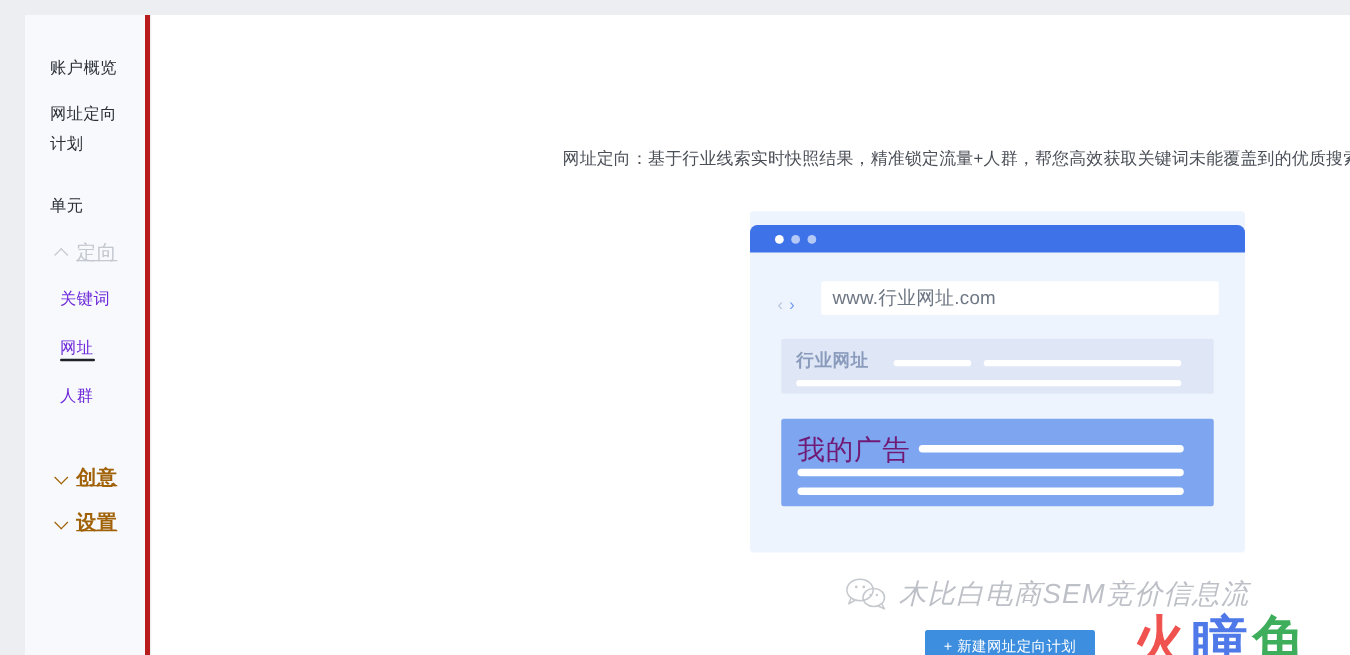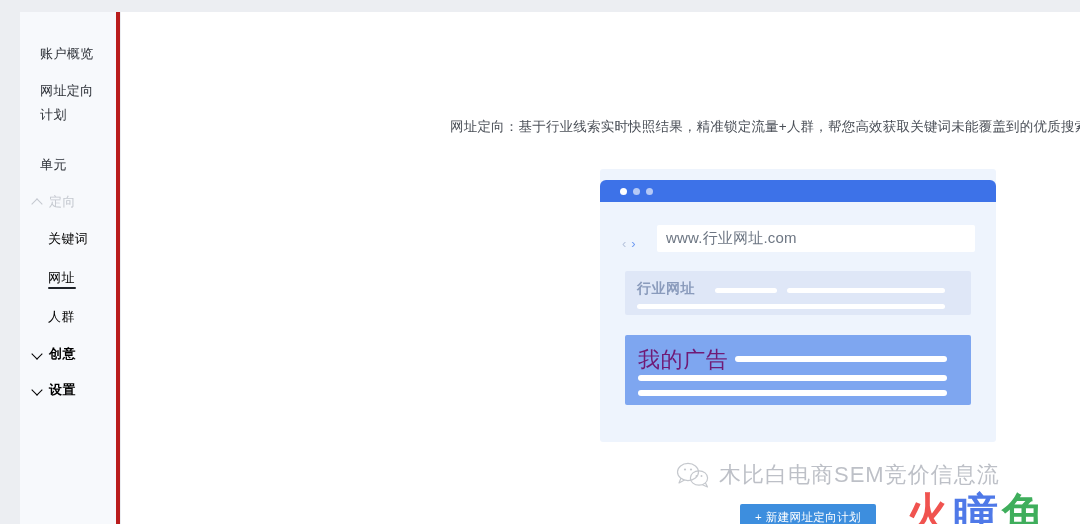--- a/index.html
+++ b/index.html
@@ -59,32 +59,33 @@
   }
 
   .nav-item .label { white-space: nowrap; }
 
   
   .lvl0 { padding-left: 20px; }
 
   
   .group-head {
     position: absolute;
-    left: 0;
+    left: 12px;
     width: 100px;
     height: 22px;
     display: flex;
     align-items: center;
     padding-left: 12px;
-    font-size: 13px;
+    font-size: 16px;
     cursor: pointer;
     letter-spacing: 0.4px;
+    text-decoration: underline;
   }
   .group-head.muted { color: #c4c8cf; }
-  .group-head.dark  { color: #000000; font-weight: 600; }
+  .group-head.dark  { color: #a16207; font-weight: 600; margin-top: 28px; }
 
   .chev {
     width: 12px;
     height: 12px;
     margin-right: 5px;
     flex: 0 0 12px;
     position: relative;
   }
   .chev::before {
     content: "";
@@ -94,21 +95,21 @@
     border-left: 1.3px solid currentColor;
     border-bottom: 1.3px solid currentColor;
   }
   .chev.up::before   { transform: rotate(135deg); top: 4px; }
   .chev.down::before { transform: rotate(-45deg); top: 2px; }
 
   
   .sub {
     padding-left: 28px;
     font-size: 13px;
-    color: #000000;
+    color: #6d28d9;
   }
 
   .sub.active { font-weight: 400; }
   .active-underline {
     position: absolute;
     height: 2px;
     background: #1f2329;
     border-radius: 1px;
   }
 
@@ -261,20 +262,21 @@
     gap: 9px;
     opacity: 0.5;
     pointer-events: none;
   }
   .wechat-icon { width: 34px; height: 28px; flex: 0 0 34px; }
   .wm-text {
     font-size: 22px;
     color: #7d8390;
     letter-spacing: 1px;
     white-space: nowrap;
+    font-style: italic;
   }
 
   
   .cta {
     position: absolute;
     left: 619px;
     top: 492px;
     width: 136px;
     height: 26px;
     background: #3d8ede;

